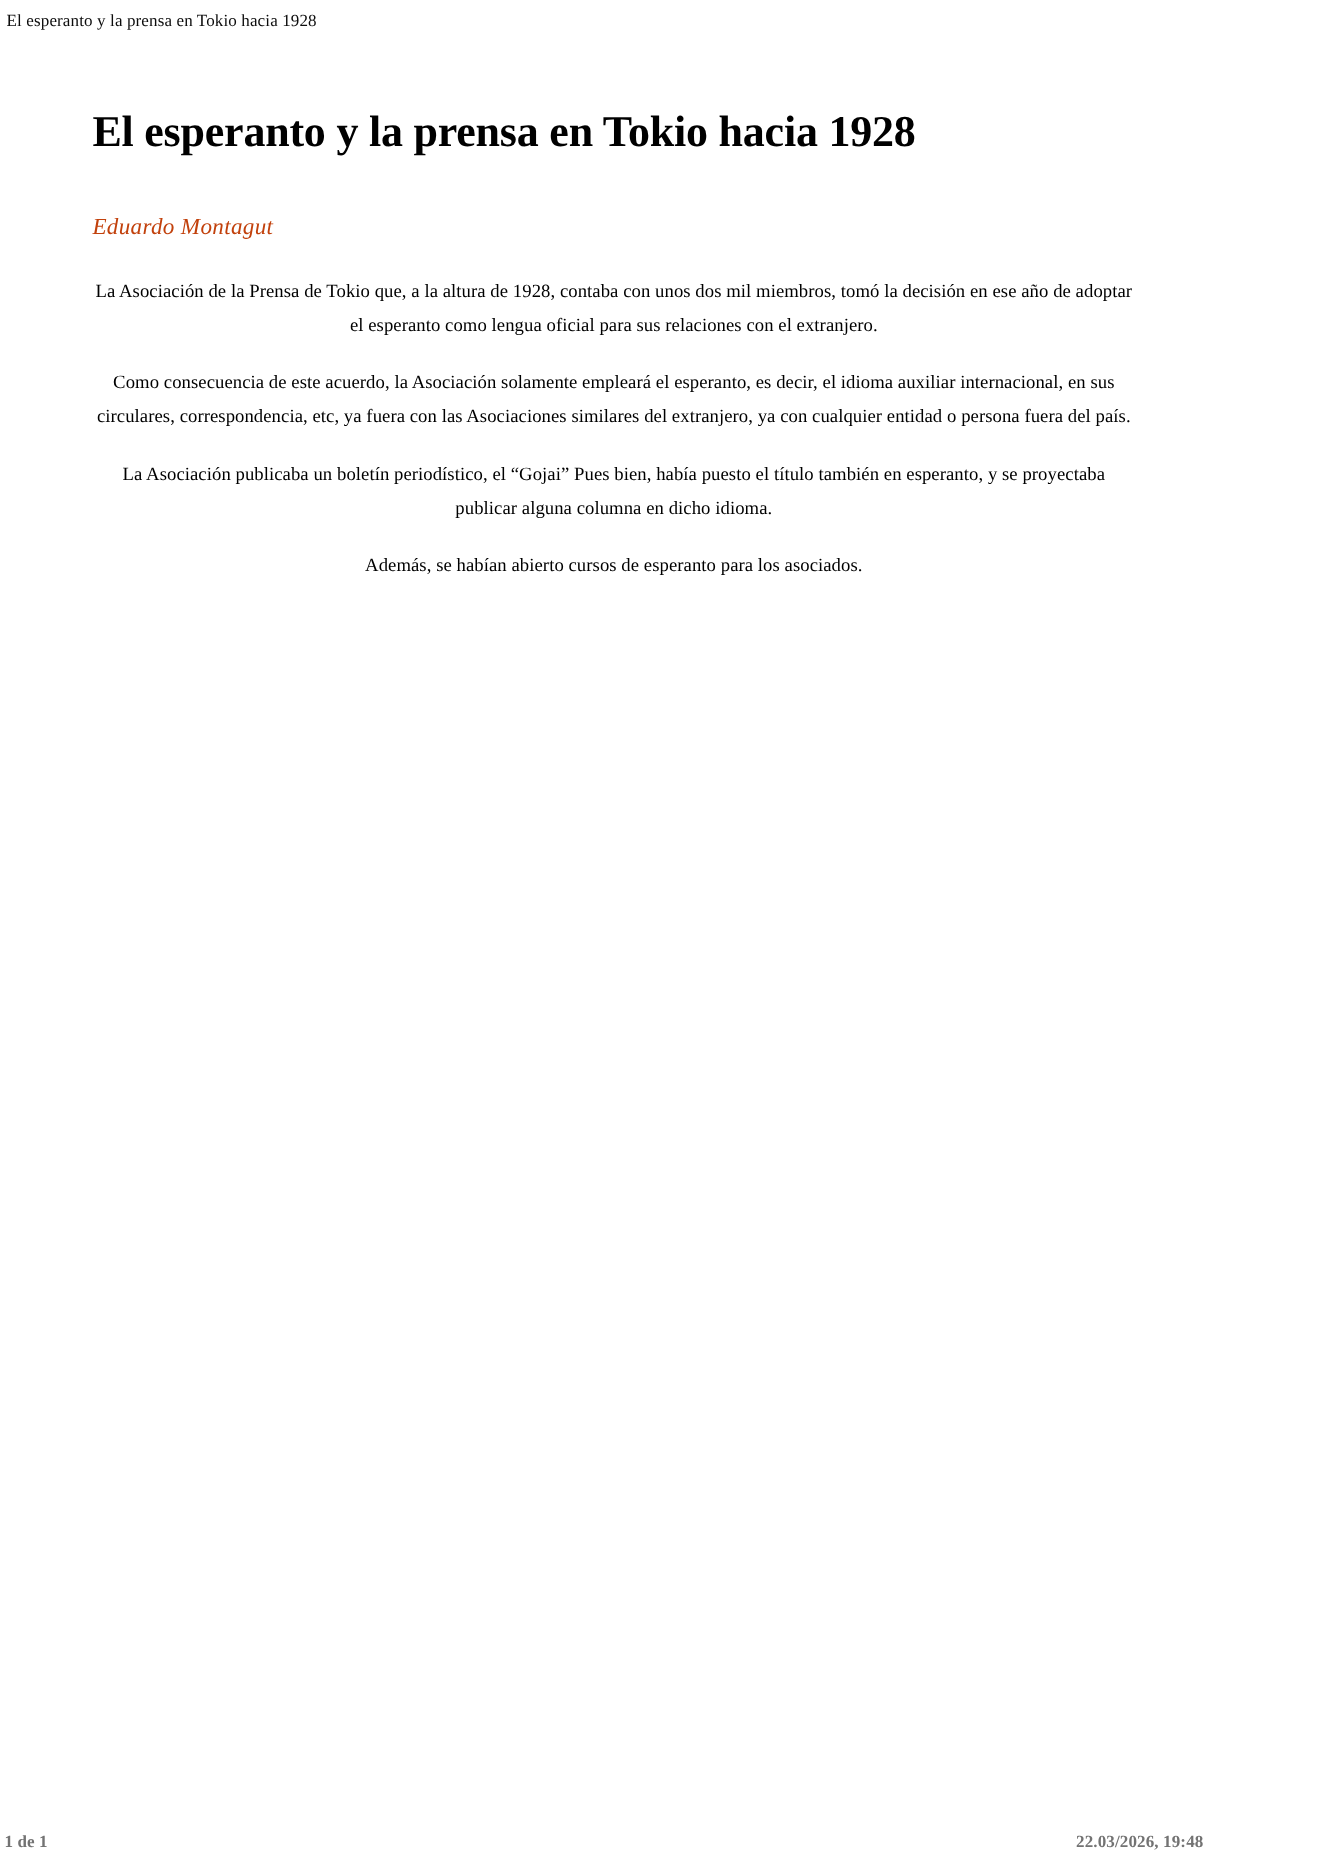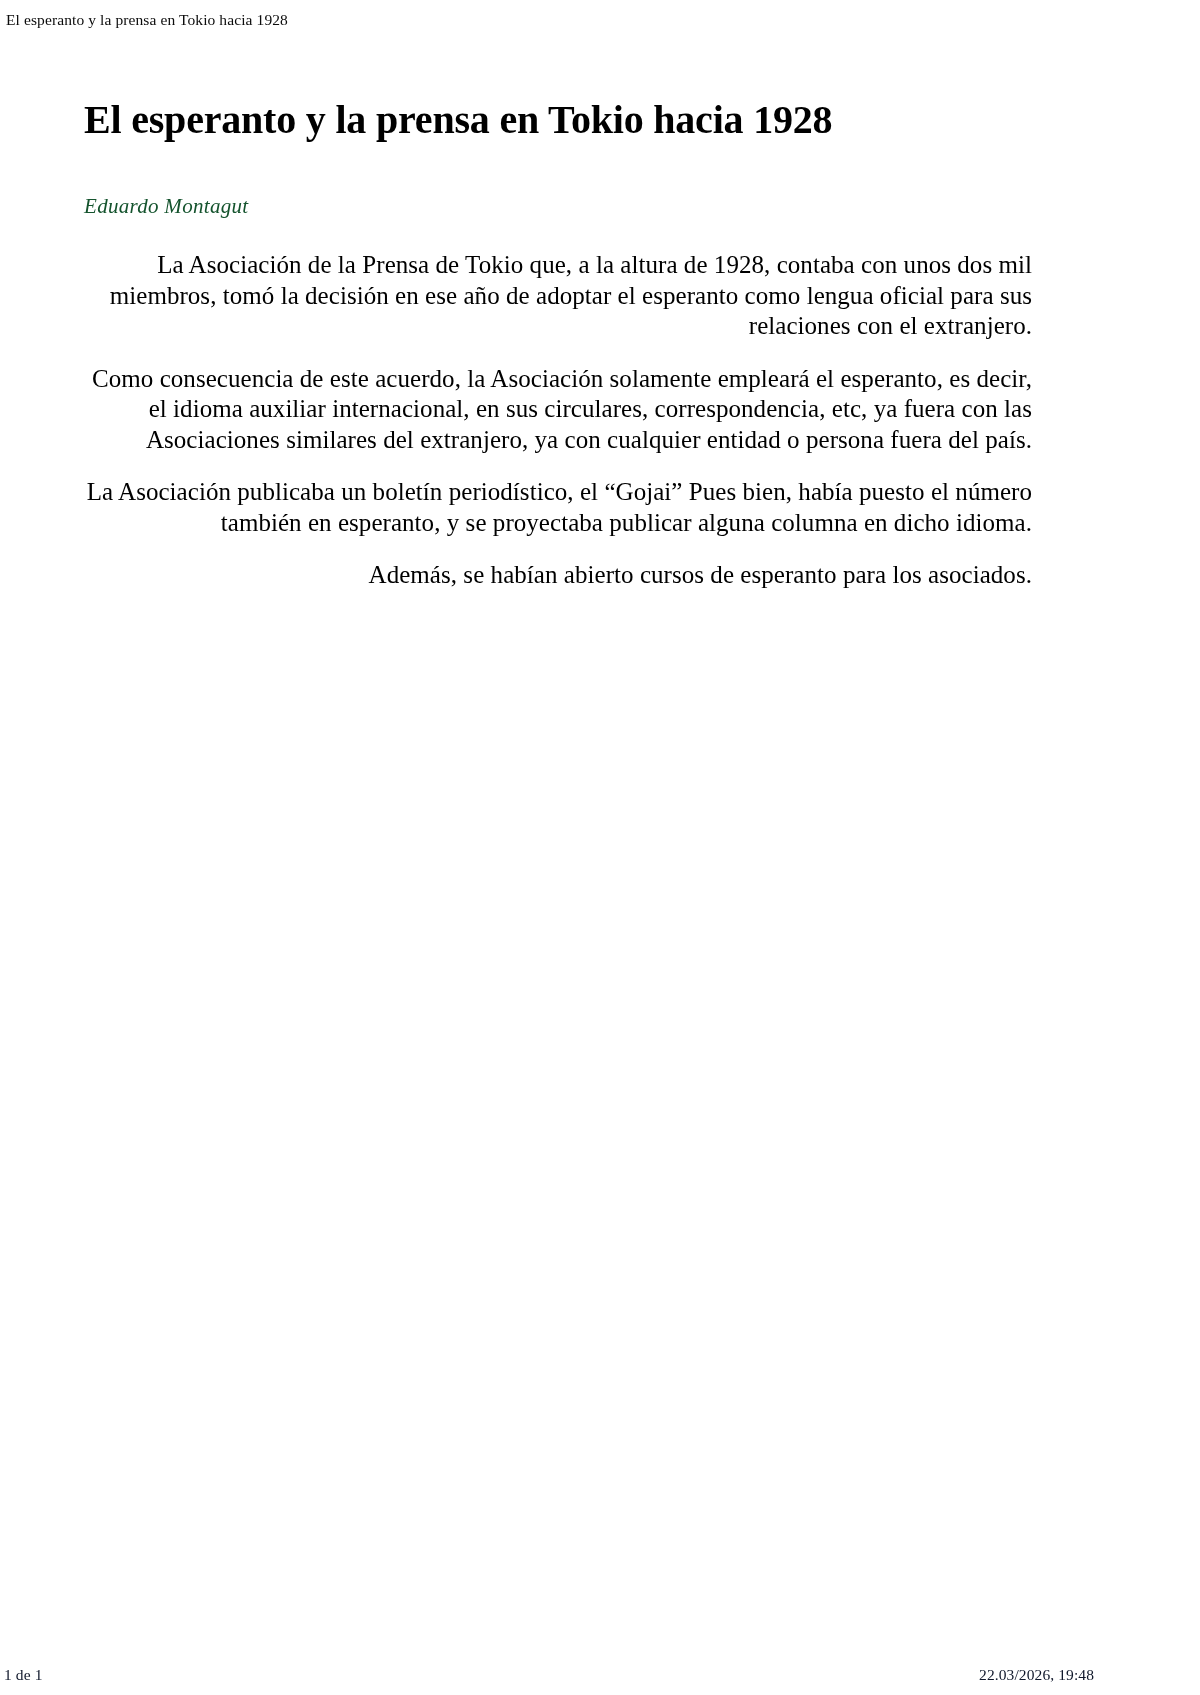--- a/index.html
+++ b/index.html
@@ -50,22 +50,23 @@
 
   
   .print-footer {
     position: absolute;
     bottom: 10px;
     left: 0;
     right: 0;
     height: 22px;
     font-size: 15.5px;
     line-height: 20px;
-    color: #0f172a;
+    color: #737373;
     letter-spacing: 0.1px;
+    font-weight: bold;
   }
   .print-footer .ftr-left {
     position: absolute;
     left: 4px;
     bottom: 0;
     white-space: nowrap;
   }
   .print-footer .ftr-right {
     position: absolute;
     right: 6px;
@@ -87,33 +88,33 @@
     line-height: 48px;
     letter-spacing: -0.2px;
     margin: 0 0 0 0;
     color: #000000;
   }
   .article-byline {
     font-style: italic;
     font-size: 21px;
     line-height: 28px;
     margin: 48px 0 0 0;
-    color: #14532d;
+    color: #c2410c;
     letter-spacing: 0.3px;
   }
   .article-body {
     margin-top: 30px;
   }
   .article-body p {
-    font-size: 25px;
+    font-size: 17px;
     line-height: 30.5px;
     margin: 0 0 22px 0;
     color: #000000;
     letter-spacing: 0.05px;
-    text-align: right;
+    text-align: center;
   }
   .article-body p:last-child {
     margin-bottom: 0;
   }
   .article-body p i,
   .article-body p em {
     font-style: italic;
   }
 </style>
 </head>
@@ -127,21 +128,21 @@
 
   <div class="article">
 
     <h1 class="article-title">El esperanto y la prensa en Tokio hacia 1928</h1>
 
     <div class="article-byline">Eduardo Montagut</div>
 
     <div class="article-body">
       <p>La Asociación de la Prensa de Tokio que, a la altura de 1928, contaba con unos dos mil miembros, tomó la decisión en ese año de adoptar el esperanto como lengua oficial para sus relaciones con el extranjero.</p>
       <p>Como consecuencia de este acuerdo, la Asociación solamente empleará el esperanto, es decir, el idioma auxiliar internacional, en sus circulares, correspondencia, etc, ya fuera con las Asociaciones similares del extranjero, ya con cualquier entidad o persona fuera del país.</p>
-      <p>La Asociación publicaba un boletín periodístico, el “Gojai” Pues bien, había puesto el número también en esperanto, y se proyectaba publicar alguna columna en dicho idioma.</p>
+      <p>La Asociación publicaba un boletín periodístico, el “Gojai” Pues bien, había puesto el título también en esperanto, y se proyectaba publicar alguna columna en dicho idioma.</p>
       <p>Además, se habían abierto cursos de esperanto para los asociados.</p>
     </div>
 
   </div>
 
   <div class="print-footer">
     <span class="ftr-left">1 de 1</span>
     <span class="ftr-right">22.03/2026, 19:48</span>
   </div>
 

